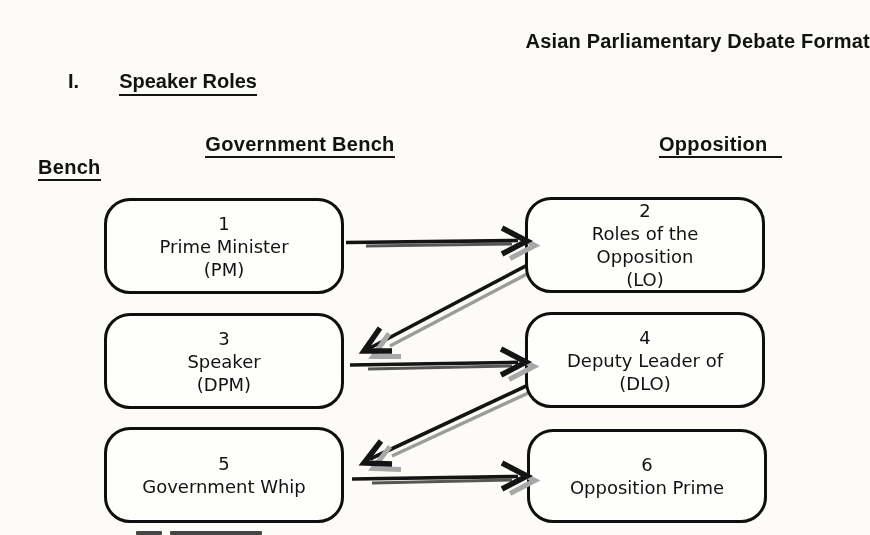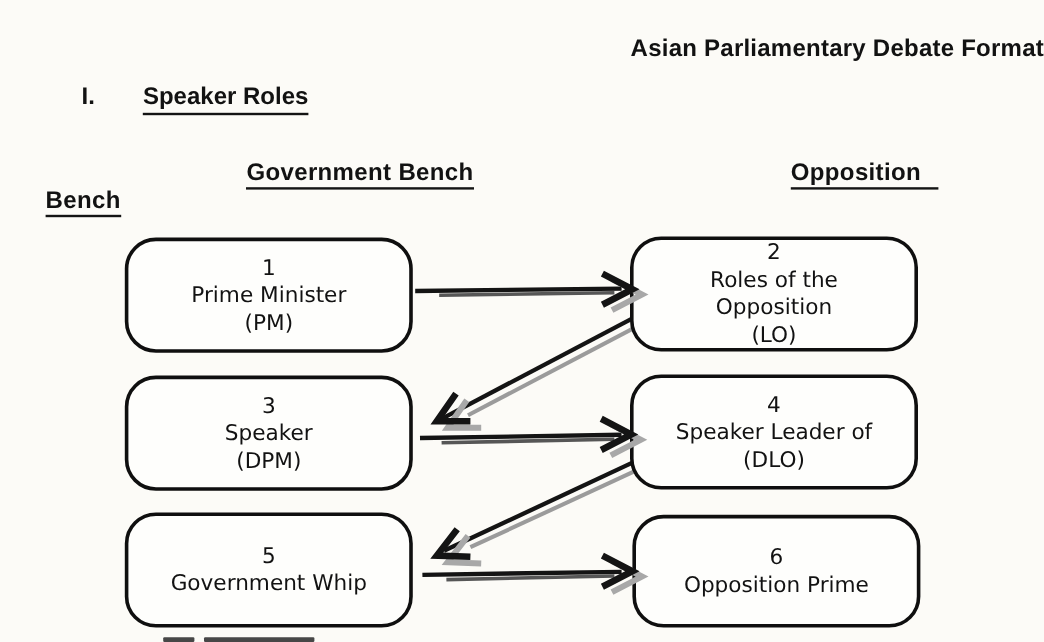--- a/index.html
+++ b/index.html
@@ -102,21 +102,21 @@
     <span>Opposition</span>
     <span>(LO)</span>
   </div>
   <div class="role-box b3">
     <span>3</span>
     <span>Speaker</span>
     <span>(DPM)</span>
   </div>
   <div class="role-box b4">
     <span>4</span>
-    <span>Speaker Leader of</span>
+    <span>Deputy Leader of</span>
     <span>(DLO)</span>
   </div>
   <div class="role-box b5">
     <span>5</span>
     <span>Government Whip</span>
     <span></span>
   </div>
   <div class="role-box b6">
     <span>6</span>
     <span>Opposition Prime</span>

